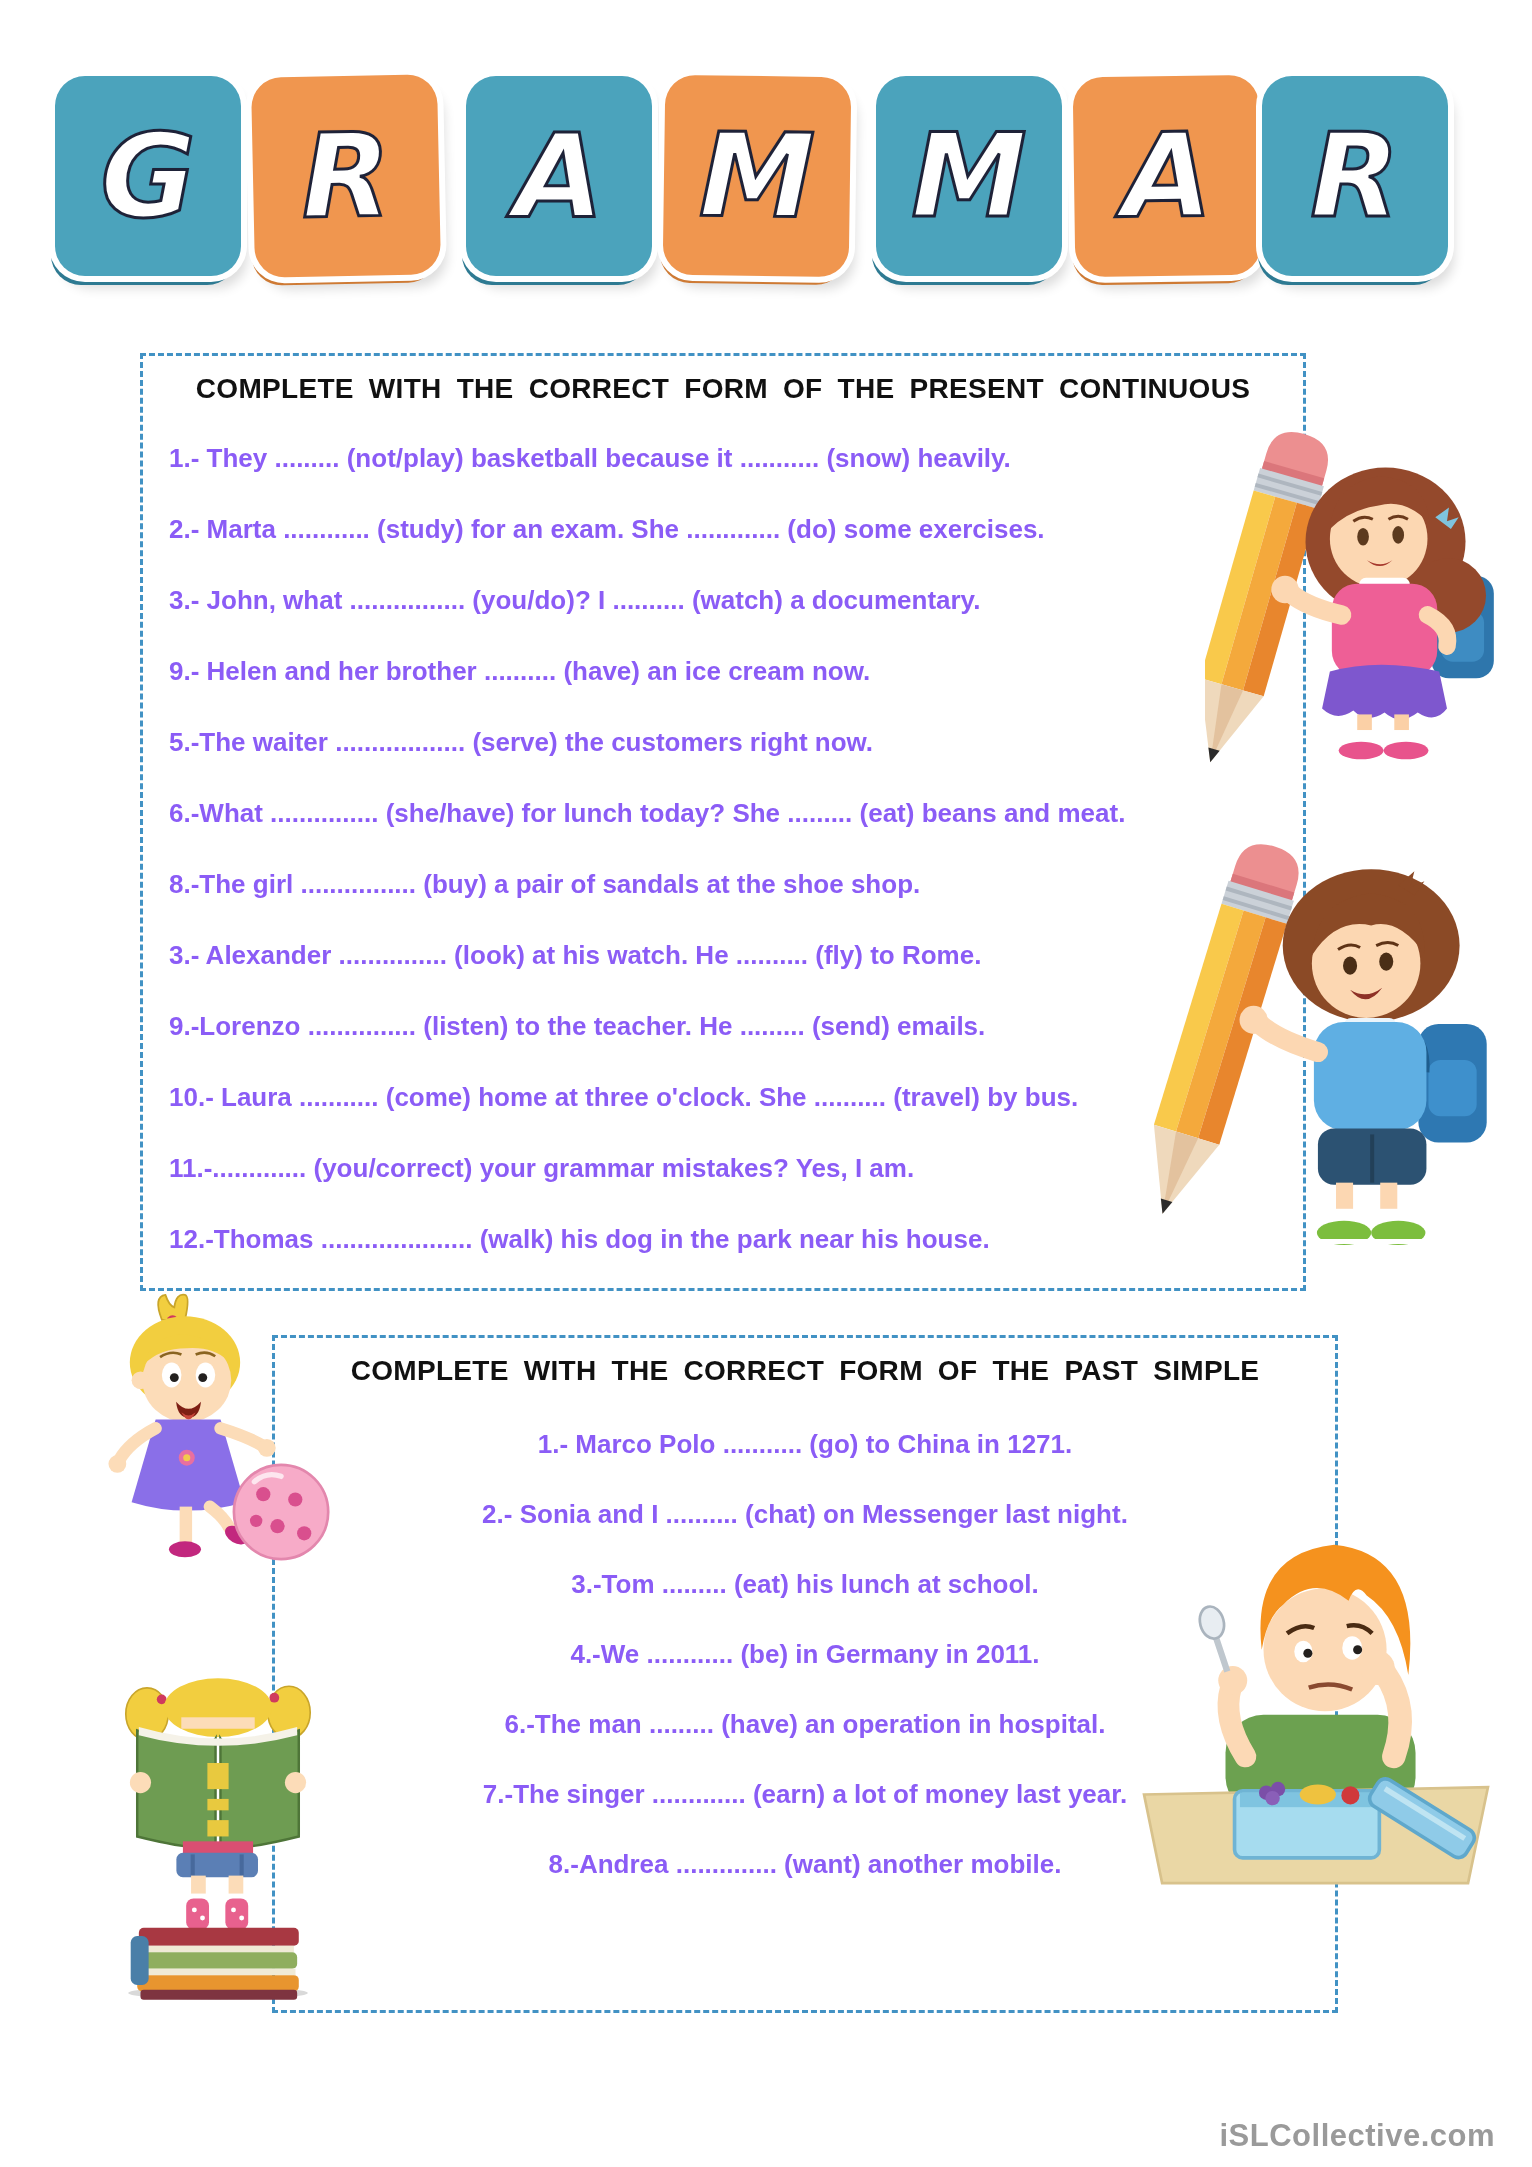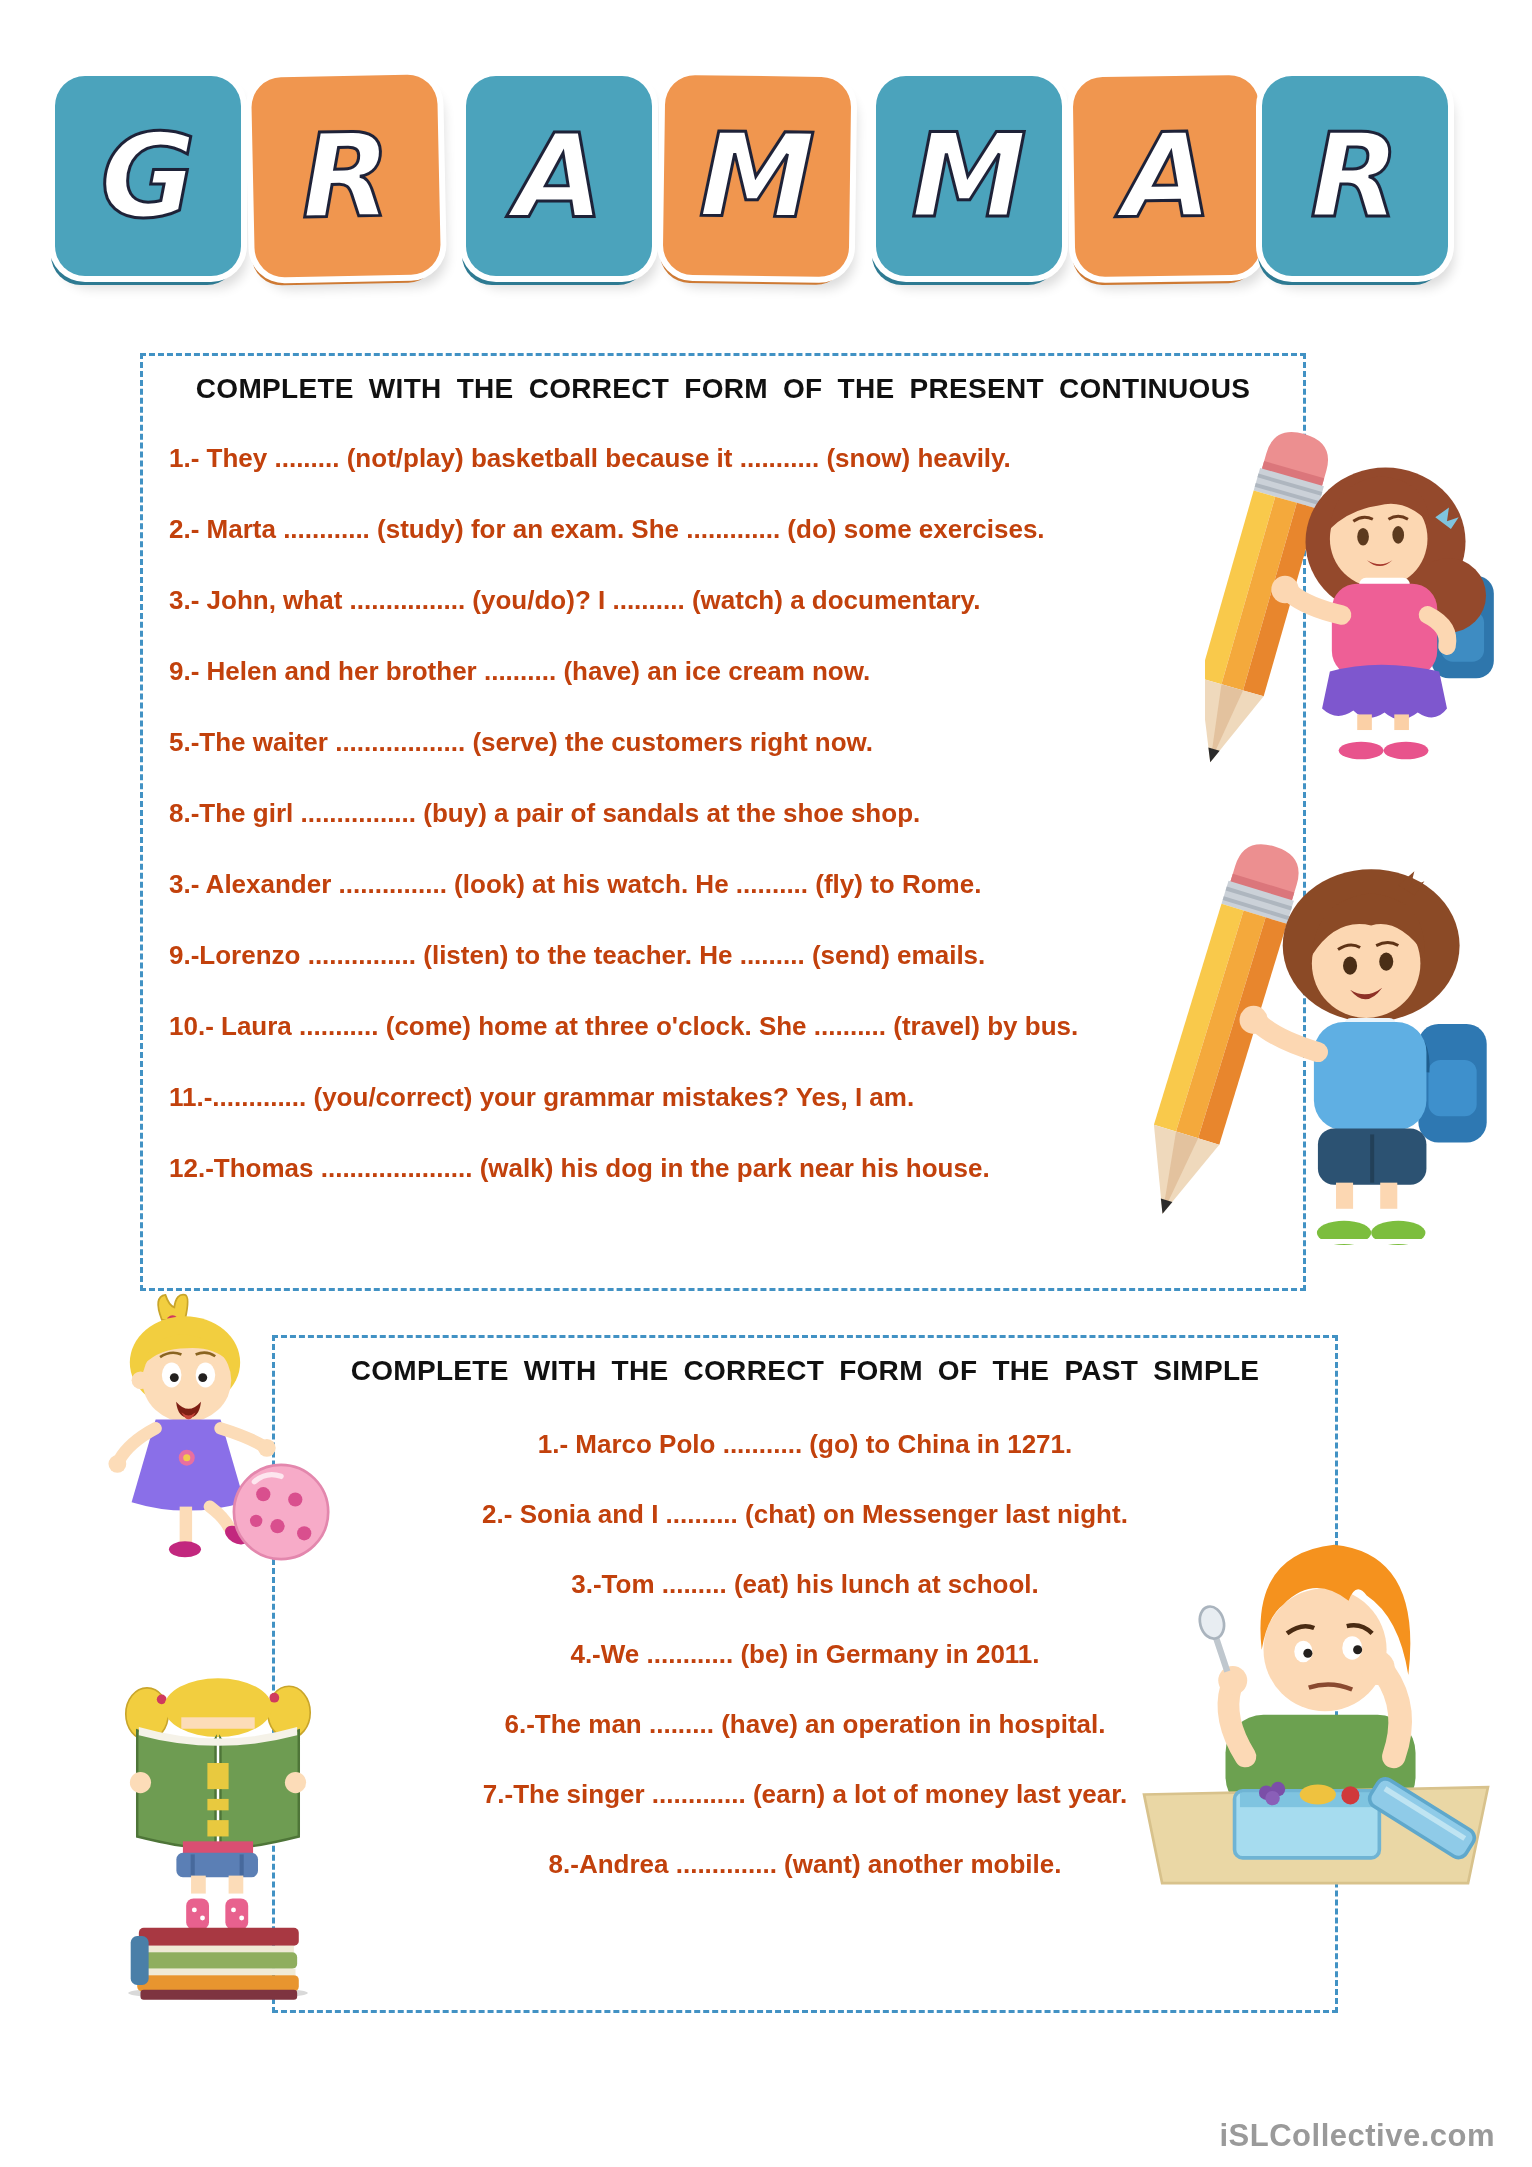--- a/index.html
+++ b/index.html
@@ -19,21 +19,21 @@
   .tile.t7{left:1262px;}
   
   .exbox{position:absolute;border:3px dashed #4292C4;background:transparent;z-index:1;}
   #box1{left:140px;top:353px;width:1160px;height:932px;}
   #box2{left:272px;top:1335px;width:1060px;height:672px;}
   .box-heading{text-align:center;font:700 28px/34px "Liberation Sans",sans-serif;color:#111;
         letter-spacing:.3px;word-spacing:7px;margin-top:16px;}
   #box1 .items{margin-top:16px;padding-left:26px;}
   #box2 .items{margin-top:21px;text-align:right;}
   .row{height:71px;display:flex;align-items:center;font:700 26px/30px "Liberation Sans",sans-serif;
-        color:#c2410c;white-space:nowrap;}
+        color:#8b5cf6;white-space:nowrap;}
   #box2 .row{height:70px;justify-content:center;}
   
   .illo{position:absolute;z-index:5;}
   #girl-pencil{left:1205px;top:418px;width:322px;height:345px;}
   #boy-pencil{left:1150px;top:833px;width:372px;height:422px;}
   #toddler{left:80px;top:1280px;width:258px;height:302px;}
   #reading-girl{left:116px;top:1638px;width:204px;height:392px;}
   #eating-boy{left:1135px;top:1521px;width:362px;height:366px;}
   .illo svg{width:100%;height:100%;display:block;}
   
@@ -70,20 +70,21 @@
   </div>
 
   <div class="exbox" id="box1">
     <div class="box-heading">COMPLETE WITH THE CORRECT FORM OF THE PRESENT CONTINUOUS</div>
     <div class="items">
       <div class="row">1.- They ......... (not/play) basketball because it ........... (snow) heavily.</div>
       <div class="row">2.- Marta ............ (study) for an exam. She ............. (do) some exercises.</div>
       <div class="row">3.- John, what ................ (you/do)?  I .......... (watch) a documentary.</div>
       <div class="row">9.- Helen and her brother .......... (have) an ice cream now.</div>
       <div class="row">5.-The waiter .................. (serve) the customers right now.</div>
+      <div class="row">6.-What ............... (she/have) for lunch today? She ......... (eat) beans and meat.</div>
       <div class="row">8.-The girl ................ (buy) a pair of sandals at the shoe shop.</div>
       <div class="row">3.- Alexander ............... (look) at his watch. He .......... (fly) to Rome.</div>
       <div class="row">9.-Lorenzo  ............... (listen) to the teacher. He ......... (send) emails.</div>
       <div class="row">10.- Laura ........... (come) home at three o'clock. She .......... (travel) by bus.</div>
       <div class="row">11.-............. (you/correct) your grammar mistakes? Yes, I am.</div>
       <div class="row">12.-Thomas ..................... (walk) his dog in the park near his house.</div>
     </div>
   </div>
 
   <div class="exbox" id="box2">

